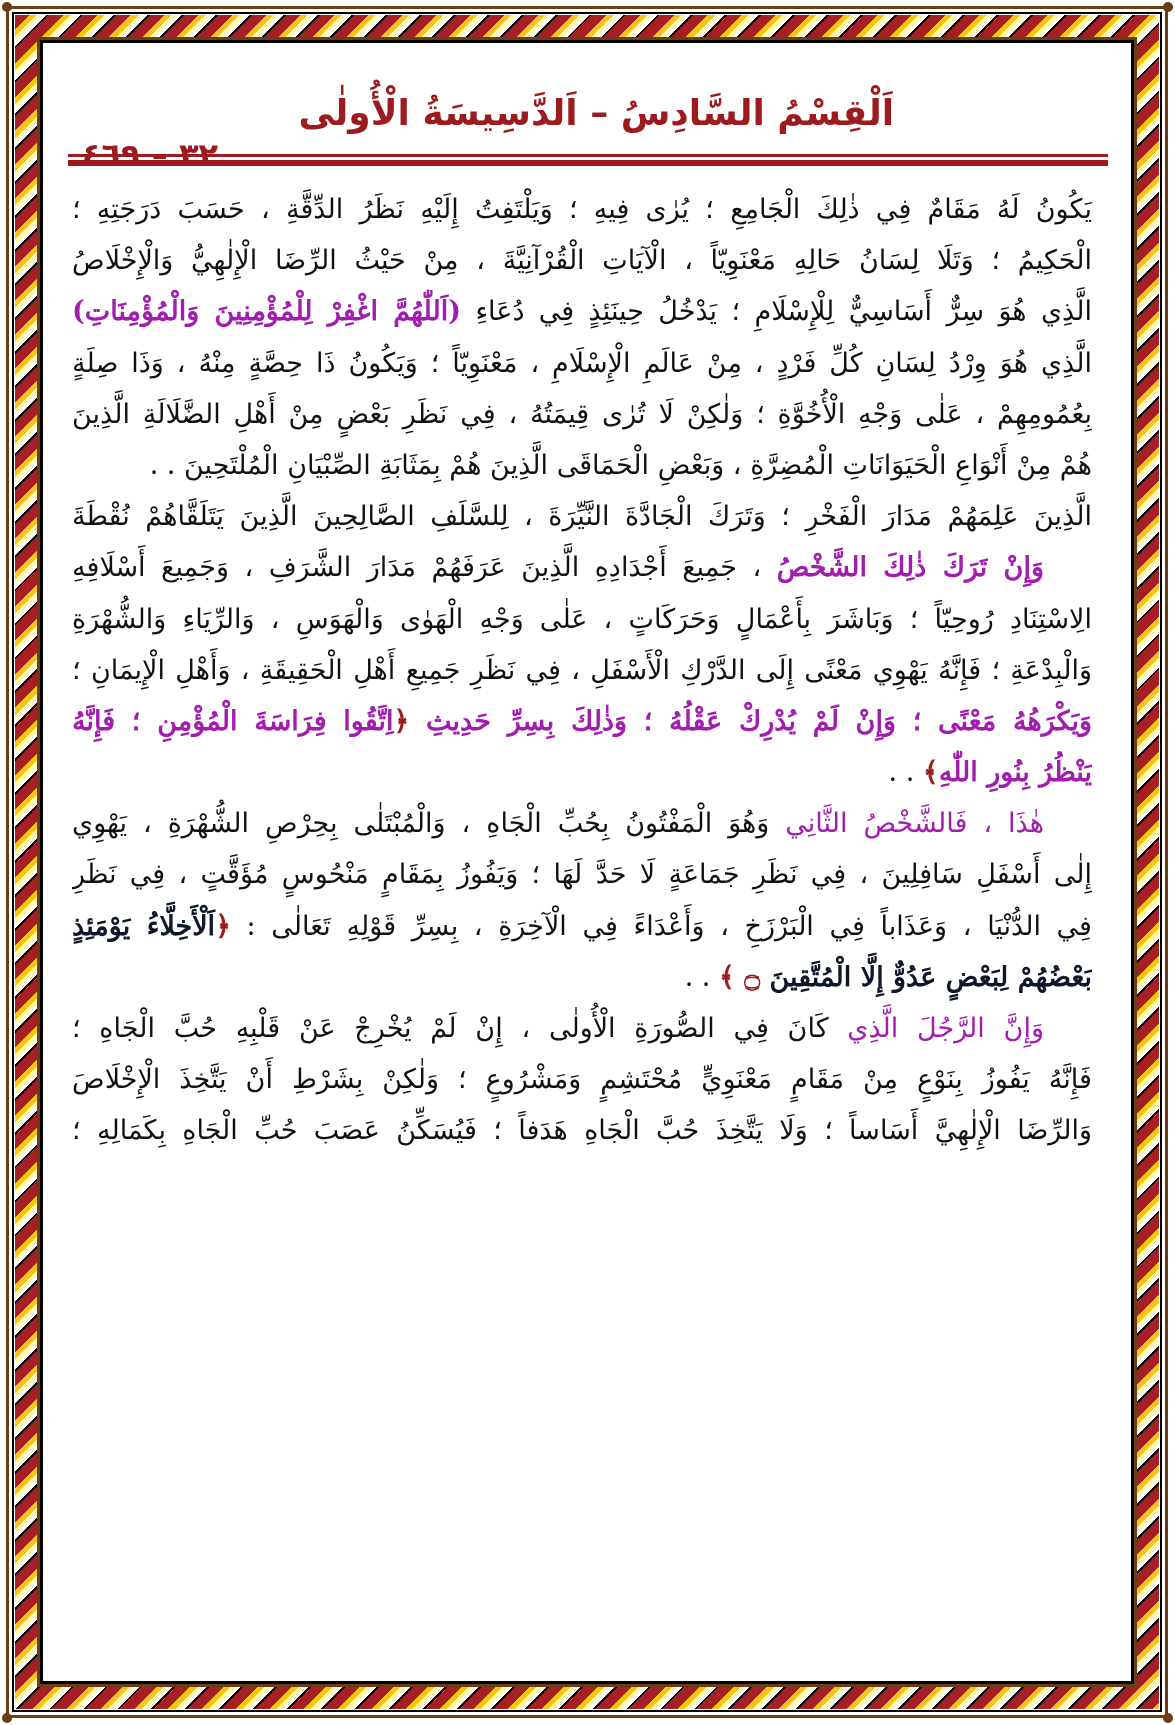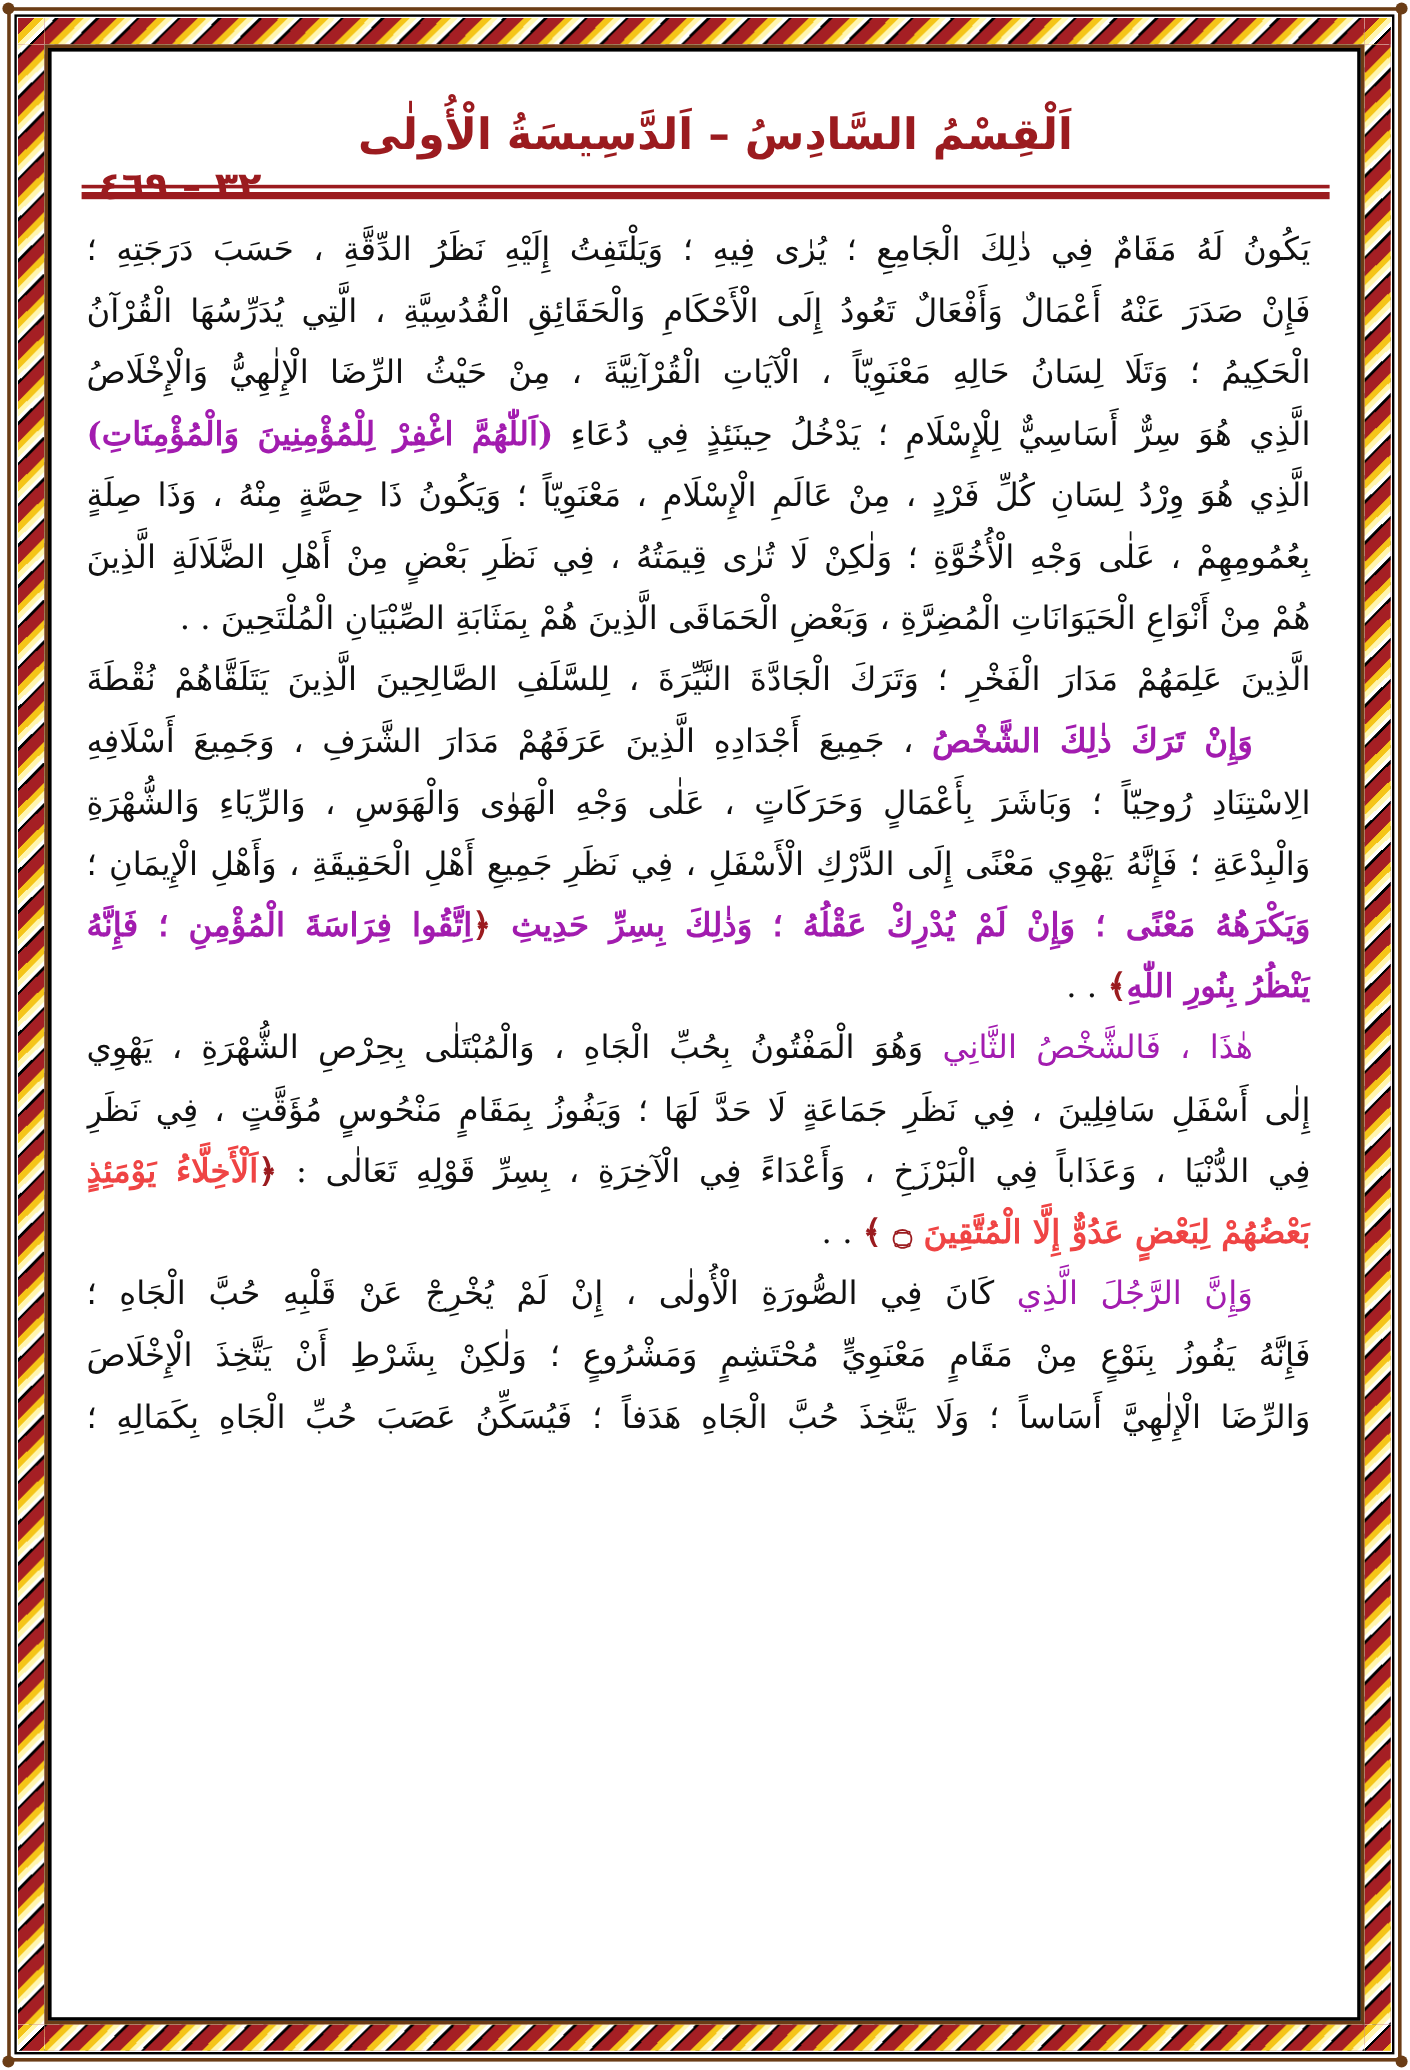--- a/index.html
+++ b/index.html
@@ -16,21 +16,21 @@
   .header-title { position:absolute; right:210px; top:0; font-size:36px; font-family:"DejaVu Sans", sans-serif; }
   .header-page { position:absolute; left:10px; top:4px; font-size:32px; font-family:"DejaVu Sans", sans-serif; direction:ltr;margin-top:40px; }
   .rule1 { position:absolute; top:94px; left:-4px; right:-4px; height:3px; background:#9b1b1f; }
   .rule2 { position:absolute; top:100px; left:-4px; right:-4px; height:6px; background:#9b1b1f; }
   .body-text { position:absolute; top:123px; left:0; right:12px; }
   .line { height:51.2px; line-height:51.2px; font-size:27px; color:#111; text-align:justify; text-align-last:justify; white-space:nowrap; overflow:hidden; }
   .line.last { text-align-last:right; }
   .line.indent { padding-right:48px; }
   .red { color:#a21caf; }
   .bold { font-weight:bold; }
-  .blue { color:#ef4444; font-weight:bold; }
+  .blue { color:#0f172a; font-weight:bold; }
   .orn { color:#9b1b1f; font-weight:bold; }
 </style>
 </head>
 <body>
 
 <div class="frame-outer"></div>
 <div class="frame-black"></div>
 <div class="frame-braid"></div>
 <div class="frame-inner-brown"></div>
 <div class="frame-inner-black"></div>
@@ -42,21 +42,20 @@
 <div class="page">
   <div class="header">
     <span class="header-title">اَلْقِسْمُ السَّادِسُ – اَلدَّسِيسَةُ الْأُولٰى</span>
     <span class="header-page">٣٢ – ٤٦٩</span>
   </div>
   <div class="rule1"></div>
   <div class="rule2"></div>
 
   <div class="body-text" id="body-text">
       <div class="line"><span>يَكُونُ لَهُ مَقَامٌ فِي ذٰلِكَ الْجَامِعِ ؛ يُرٰى فِيهِ ؛ وَيَلْتَفِتُ إِلَيْهِ نَظَرُ الدِّقَّةِ ، حَسَبَ دَرَجَتِهِ ؛</span></div>
-      <div class="line"><span>فَإِنْ صَدَرَ عَنْهُ أَعْمَالٌ وَأَفْعَالٌ تَعُودُ إِلَى الْأَحْكَامِ وَالْحَقَائِقِ الْقُدُسِيَّةِ ، الَّتِي يُدَرِّسُهَا الْقُرْآنُ</span></div>
       <div class="line"><span>الْحَكِيمُ ؛ وَتَلَا لِسَانُ حَالِهِ مَعْنَوِيّاً ، الْآيَاتِ الْقُرْآنِيَّةَ ، مِنْ حَيْثُ الرِّضَا الْإِلٰهِيُّ وَالْإِخْلَاصُ</span></div>
       <div class="line"><span>الَّذِي هُوَ سِرٌّ أَسَاسِيٌّ لِلْإِسْلَامِ ؛ يَدْخُلُ حِينَئِذٍ فِي دُعَاءِ </span><span class="red bold">(اَللّٰهُمَّ اغْفِرْ لِلْمُؤْمِنِينَ وَالْمُؤْمِنَاتِ)</span></div>
       <div class="line"><span>الَّذِي هُوَ وِرْدُ لِسَانِ كُلِّ فَرْدٍ ، مِنْ عَالَمِ الْإِسْلَامِ ، مَعْنَوِيّاً ؛ وَيَكُونُ ذَا حِصَّةٍ مِنْهُ ، وَذَا صِلَةٍ</span></div>
       <div class="line"><span>بِعُمُومِهِمْ ، عَلٰى وَجْهِ الْأُخُوَّةِ ؛ وَلٰكِنْ لَا تُرٰى قِيمَتُهُ ، فِي نَظَرِ بَعْضٍ مِنْ أَهْلِ الضَّلَالَةِ الَّذِينَ</span></div>
       <div class="line last"><span>هُمْ مِنْ أَنْوَاعِ الْحَيَوَانَاتِ الْمُضِرَّةِ ، وَبَعْضِ الْحَمَاقَى الَّذِينَ هُمْ بِمَثَابَةِ الصِّبْيَانِ الْمُلْتَحِينَ . .</span></div>
       <div class="line"><span>الَّذِينَ عَلِمَهُمْ مَدَارَ الْفَخْرِ ؛ وَتَرَكَ الْجَادَّةَ النَّيِّرَةَ ، لِلسَّلَفِ الصَّالِحِينَ الَّذِينَ يَتَلَقَّاهُمْ نُقْطَةَ</span></div>
       <div class="line indent"><span class="red bold">وَإِنْ تَرَكَ ذٰلِكَ الشَّخْصُ</span><span> ، جَمِيعَ أَجْدَادِهِ الَّذِينَ عَرَفَهُمْ مَدَارَ الشَّرَفِ ، وَجَمِيعَ أَسْلَافِهِ</span></div>
       <div class="line"><span>الِاسْتِنَادِ رُوحِيّاً ؛ وَبَاشَرَ بِأَعْمَالٍ وَحَرَكَاتٍ ، عَلٰى وَجْهِ الْهَوٰى وَالْهَوَسِ ، وَالرِّيَاءِ وَالشُّهْرَةِ</span></div>
       <div class="line"><span>وَالْبِدْعَةِ ؛ فَإِنَّهُ يَهْوِي مَعْنًى إِلَى الدَّرْكِ الْأَسْفَلِ ، فِي نَظَرِ جَمِيعِ أَهْلِ الْحَقِيقَةِ ، وَأَهْلِ الْإِيمَانِ ؛</span></div>
       <div class="line"><span class="red bold">وَيَكْرَهُهُ مَعْنًى ؛ وَإِنْ لَمْ يُدْرِكْ عَقْلُهُ ؛ وَذٰلِكَ بِسِرِّ حَدِيثِ </span><span class="orn">﴿</span><span class="red bold">اِتَّقُوا فِرَاسَةَ الْمُؤْمِنِ ؛ فَإِنَّهُ</span></div>

